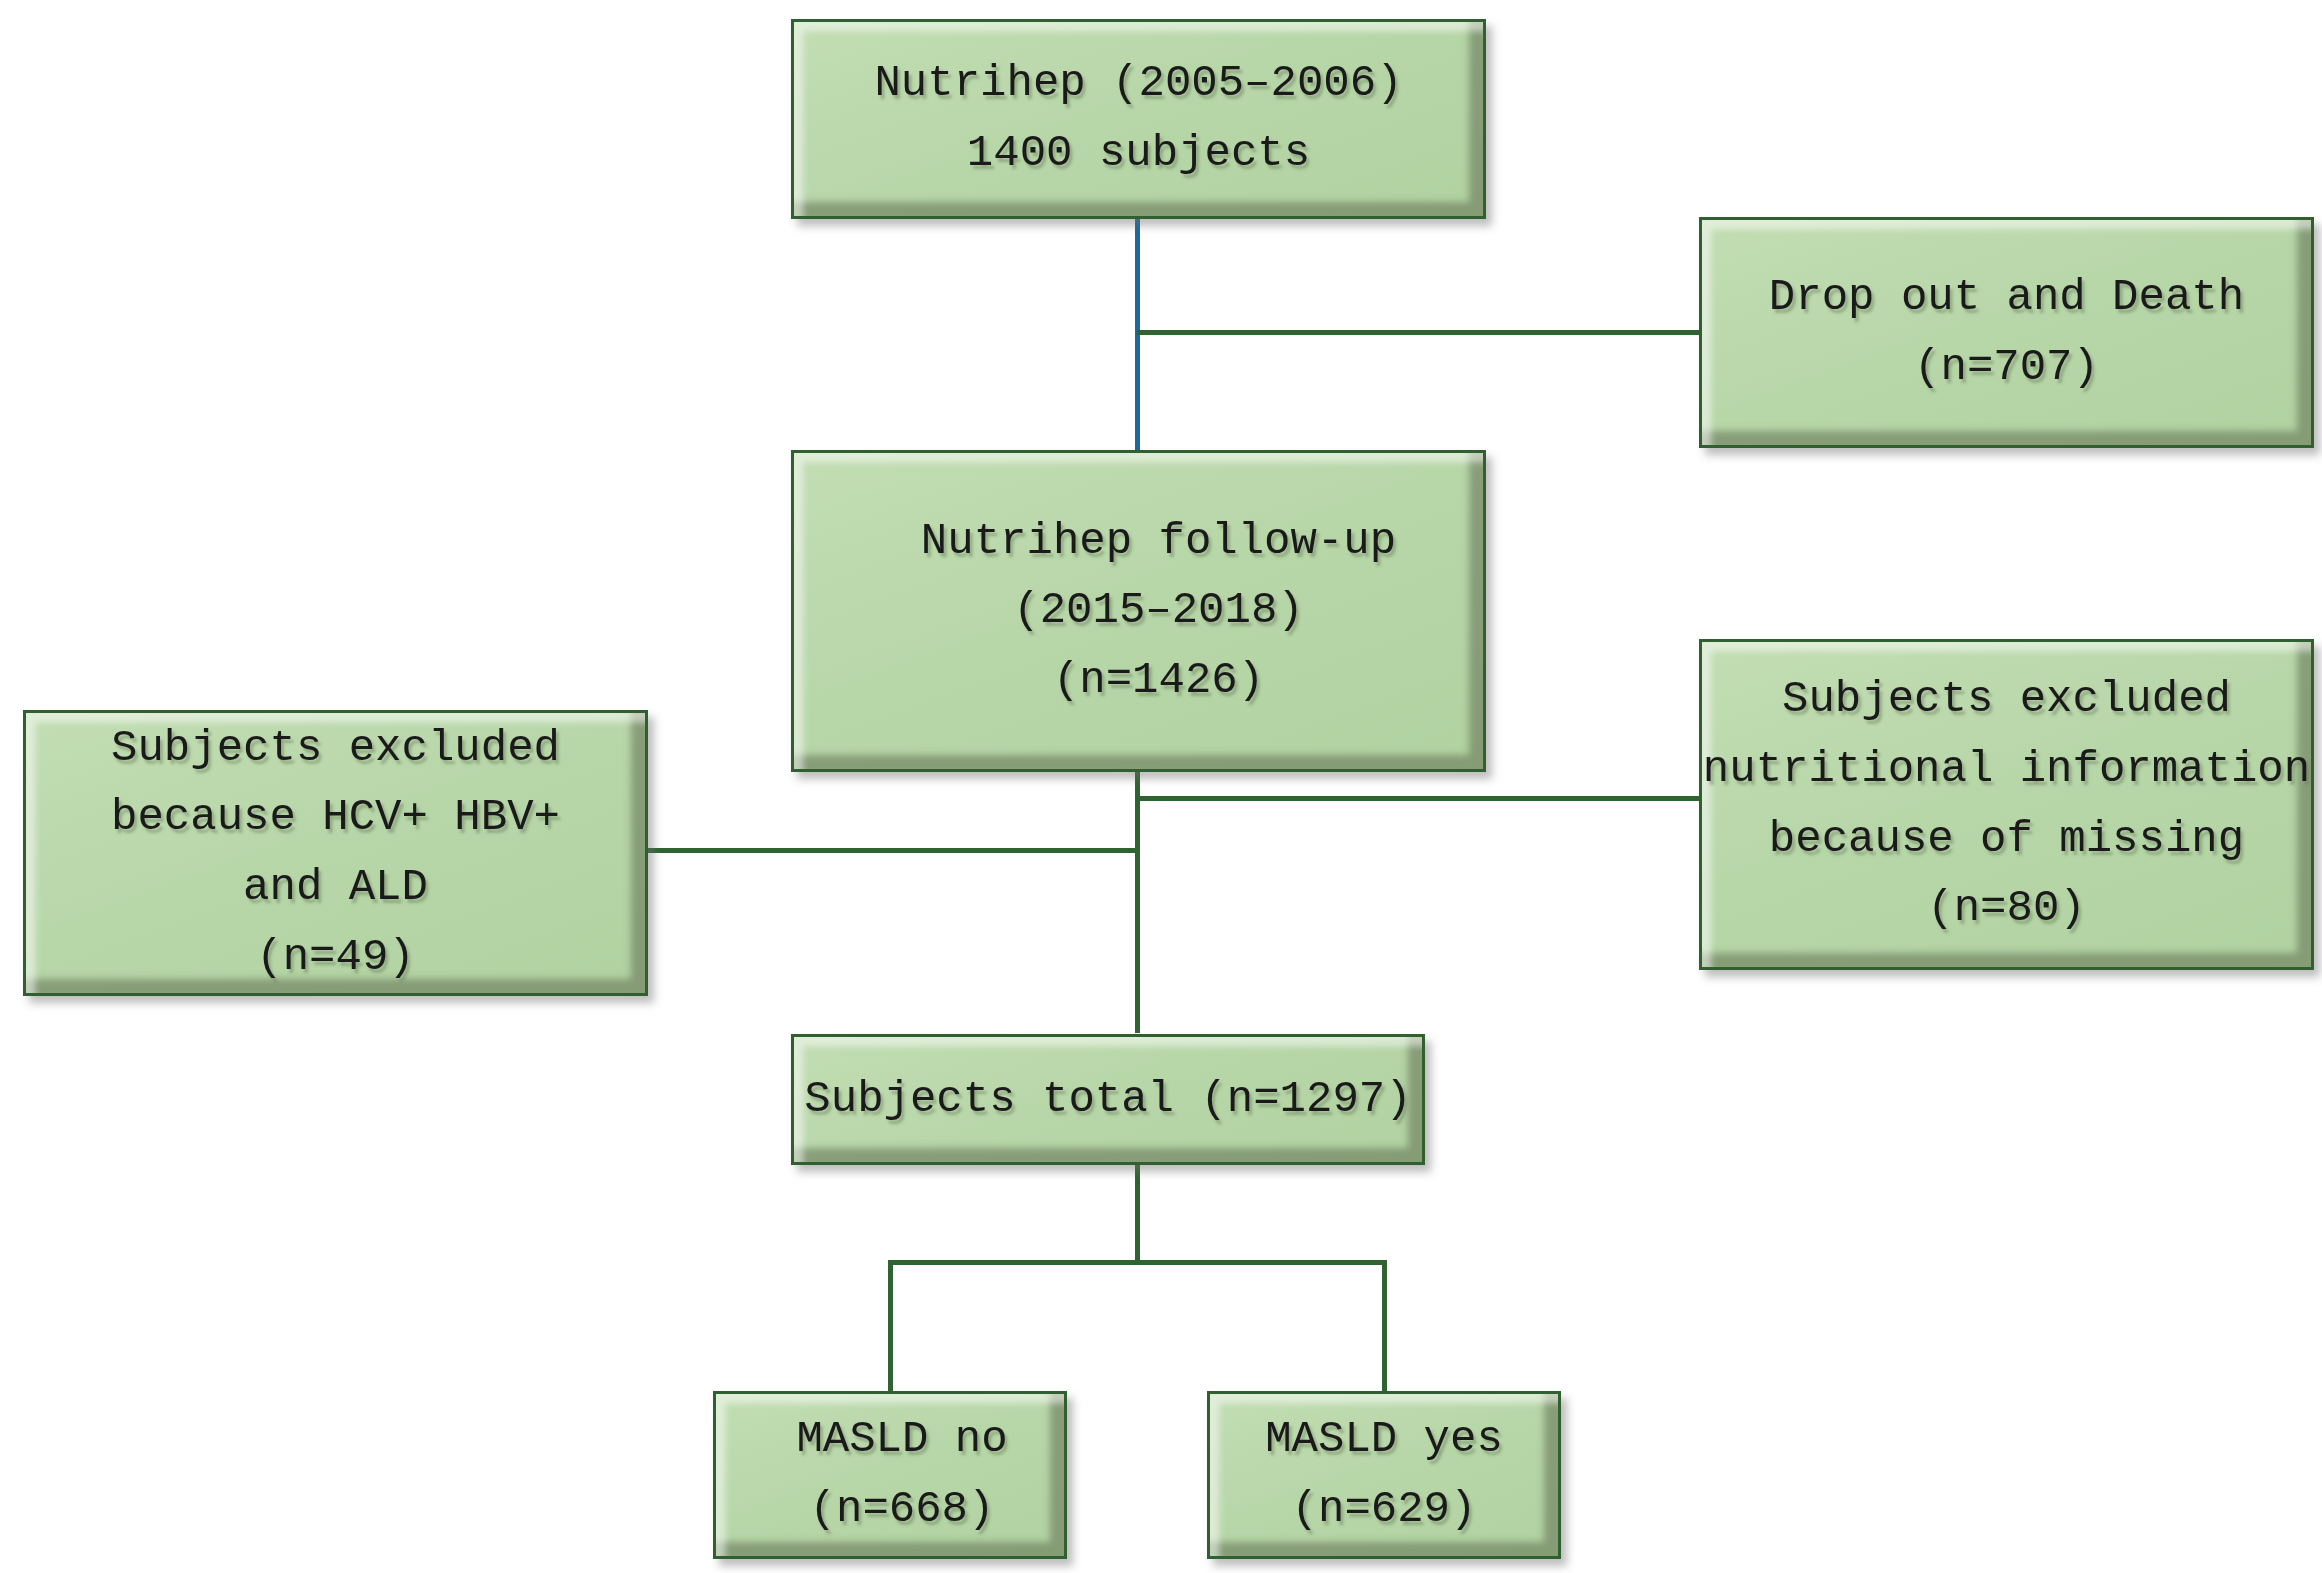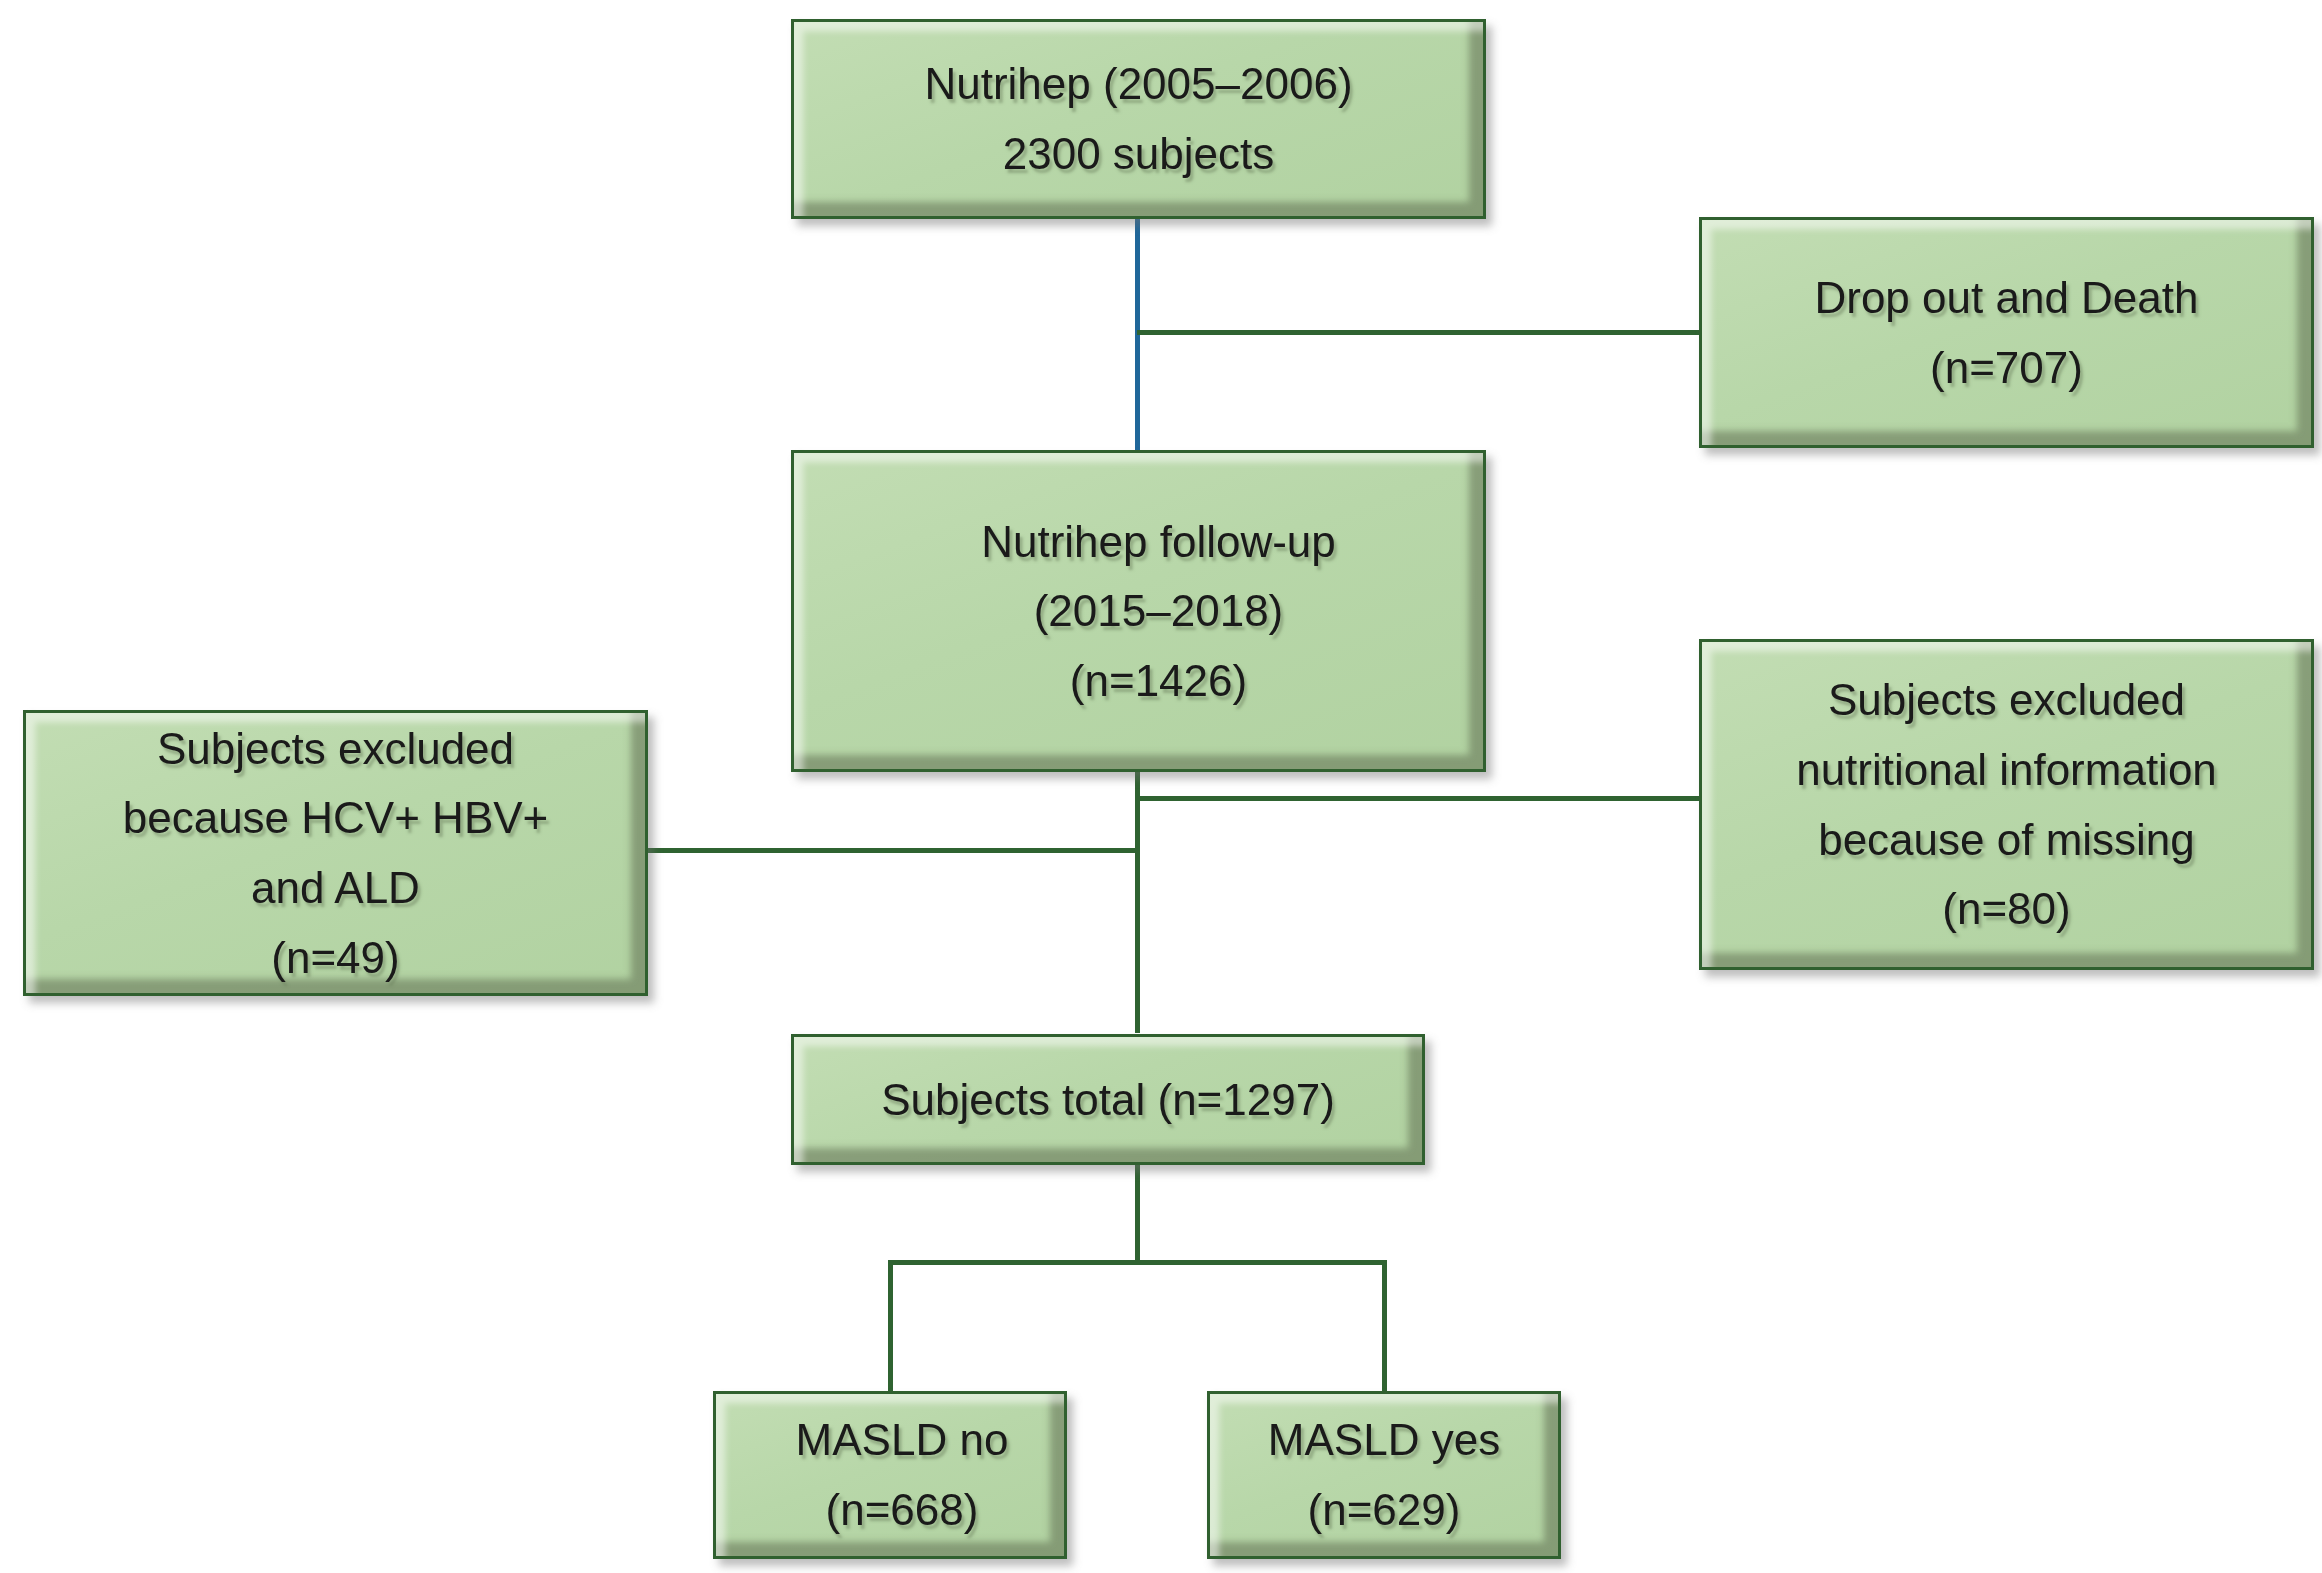--- a/index.html
+++ b/index.html
@@ -6,21 +6,21 @@
     margin: 0;
     padding: 0;
     background: #ffffff;
   }
   #canvas {
     position: relative;
     width: 2322px;
     height: 1574px;
     background: #ffffff;
     overflow: hidden;
-    font-family: Liberation Sans, sans-serif;
+    font-family: Liberation Mono, monospace;
   }
   .node {
     position: absolute;
     box-sizing: border-box;
     display: flex;
     flex-direction: column;
     justify-content: center;
     align-items: center;
     text-align: center;
     background: linear-gradient(160deg, #c2ddb3 0%, #b8d7a9 45%, #b1d2a1 100%);
@@ -55,21 +55,21 @@
   <div class="vline" style="left:1135px; top:709px;  height:324px;"></div>
   <div class="hline" style="left:1137px; top:796px;  width:562px;"></div>
   <div class="hline" style="left:648px;  top:848px;  width:491px;"></div>
   <div class="vline" style="left:1135px; top:1164px; height:100px;"></div>
   <div class="hline" style="left:888px;  top:1260px; width:499px;"></div>
   <div class="vline" style="left:888px;  top:1260px; height:131px;"></div>
   <div class="vline" style="left:1382px; top:1260px; height:131px;"></div>
 
   <div class="node" style="left:791px; top:18.6px; width:695px; height:200px;">
     <span class="ln">Nutrihep (2005–2006)</span>
-    <span class="ln">2300 subjects</span>
+    <span class="ln">1400 subjects</span>
   </div>
 
   <div class="node" style="left:1699px; top:217px; width:615px; height:231px;text-align:center;">
     <span class="ln">Drop out and Death</span>
     <span class="ln">(n=707)</span>
   </div>
 
   <div class="node" style="left:791px; top:450px; width:695px; height:322px;padding-left:40px;">
     <span class="ln">Nutrihep follow-up</span>
     <span class="ln">(2015–2018)</span>

